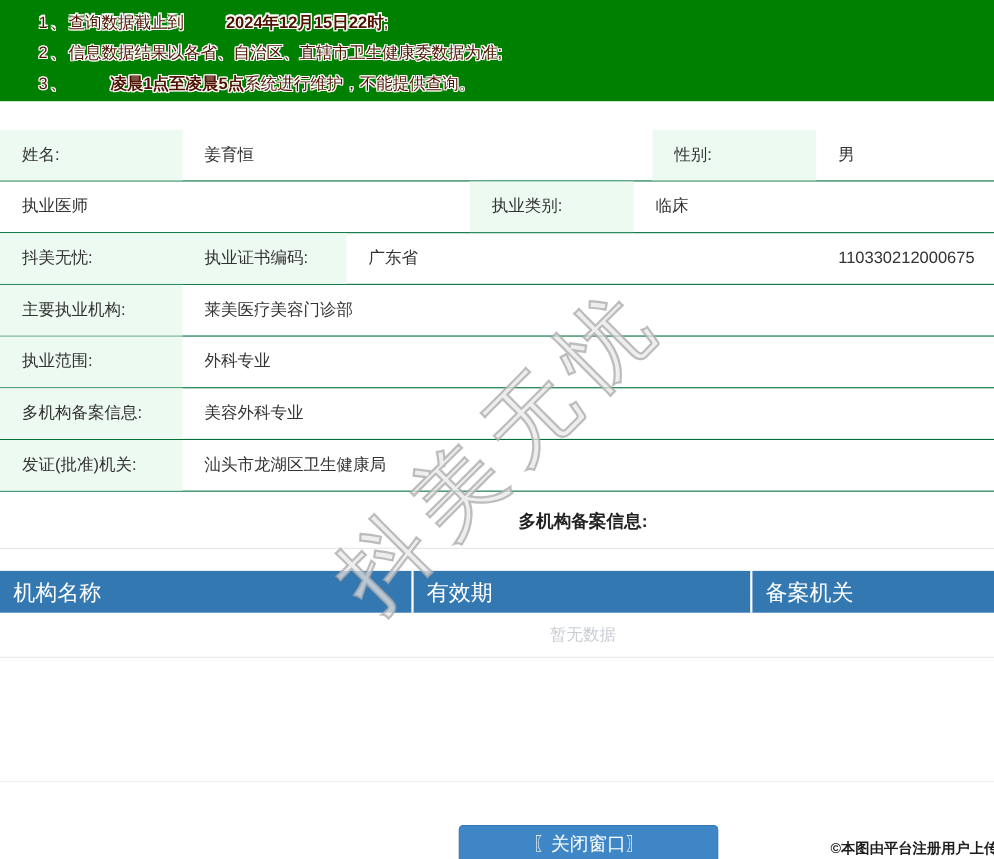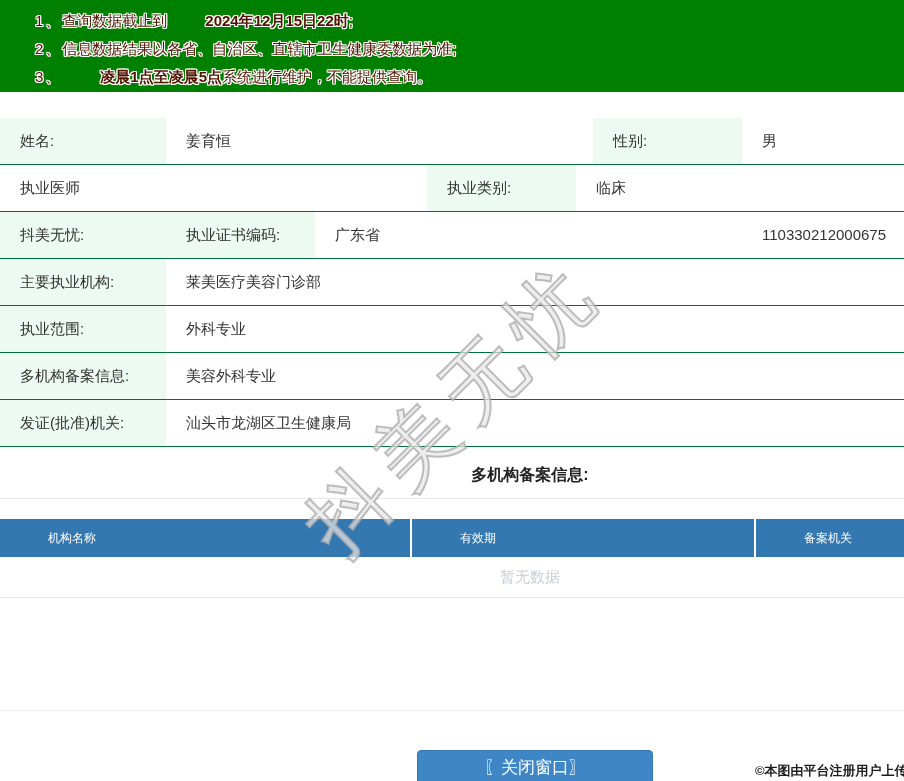--- a/index.html
+++ b/index.html
@@ -25,21 +25,21 @@
   .cl2 { width: 149px; background: #edfaf1; padding-right: 34px; }
   .cv1 { width: 427px; }
   .cv2 { flex: 1; }
   .cvf { flex: 1; }
 
   
   .filing-title { margin-top: 16px; text-align: center; font-size: 16px; font-weight: 700;
                   color: #222; line-height: 24px; }
   .divider { border-top: 1px solid #e7e7e7; margin-top: 11px; }
   .fheader { display: flex; margin-top: 20px; background: #3478b2; height: 38px; }
-  .fcol { display: flex; align-items: center; padding-left: 12px; color: #fff; font-size: 12px; margin-left: 36px; }
+  .fcol { display: flex; align-items: center; padding-left: 12px; color: #fff; font-size: 20px; }
   .fcol-1 { width: 376px; border-right: 2px solid #fff; }
   .fcol-2 { width: 308px; border-right: 2px solid #fff; }
   .fcol-3 { flex: 1; }
   .fempty { height: 41px; display: flex; align-items: center; justify-content: center;
             color: #c9ced3; font-size: 15px; border-bottom: 1px solid #e8e8e8; }
   .divider2 { border-top: 1px solid #efefef; margin-top: 112px; }
 
   
   .close-btn { position: absolute; top: 750px; left: 417px; width: 236px; height: 38px;
                background: #3e86c6; border: 1px solid #3578b5; border-radius: 4px;

